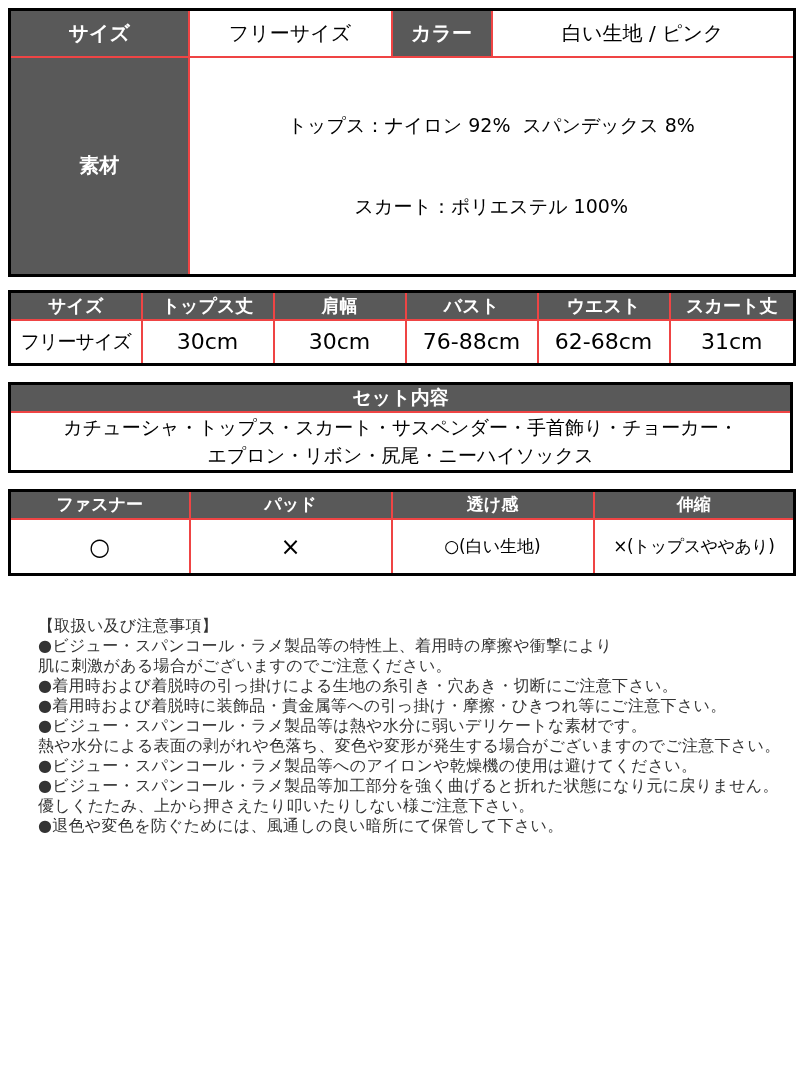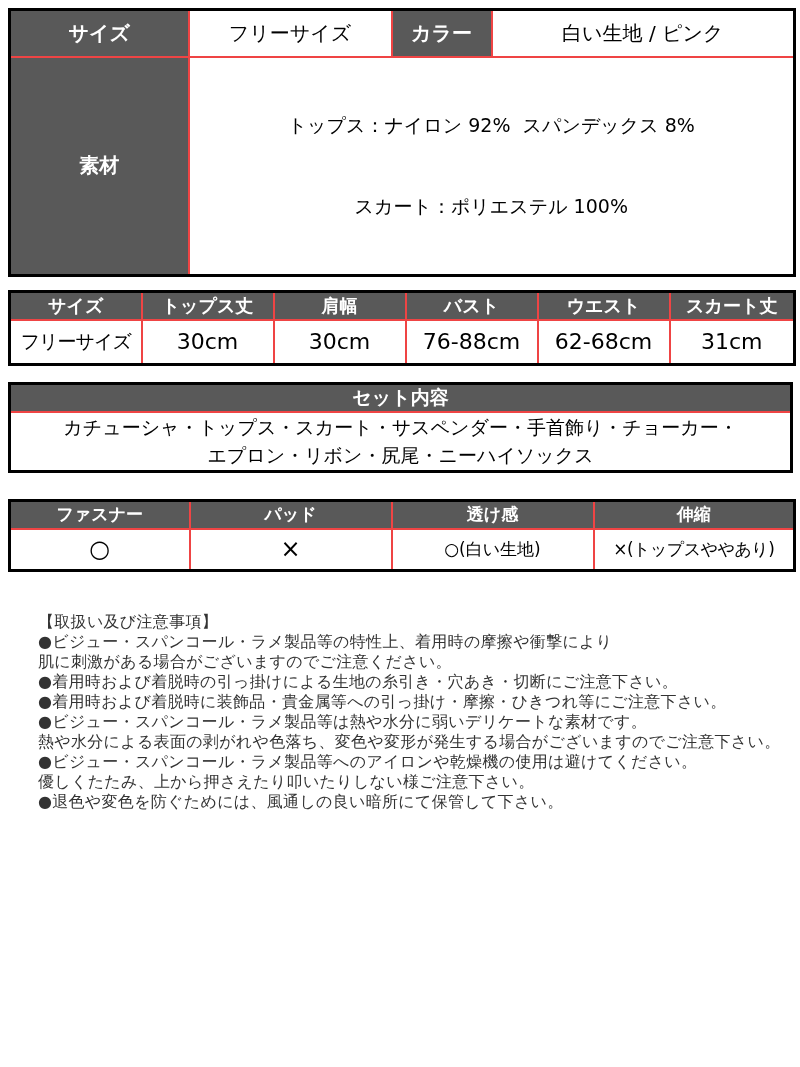--- a/index.html
+++ b/index.html
@@ -47,25 +47,25 @@
   .t2 th { height: 29px; font-size: 18px; font-weight: bold; }
   .t2 td { height: 44px; font-size: 22px; }
   .t2 td.first { font-size: 19px; letter-spacing: -1px; padding: 0; }
 
   
   .t3 { margin-top: 16px; }
   .t3 th { height: 29px; font-size: 19px; }
   .t3 td { height: 59px; font-size: 19px; line-height: 28px; }
 
   
-  .t4 { margin-top: 26px; }
+  .t4 { margin-top: 16px; }
   .t4 th { height: 29px; font-size: 17px; }
   .t4 td { height: 41px; font-size: 17px; }
   .t4 td.sym { font-size: 24px; }
-  .t4 td.tight { letter-spacing: -0.5px; padding: 1px; }
+  .t4 td.tight { letter-spacing: -0.5px; padding: 15px; }
 
   
   .notes {
     margin-top: 40px;
     padding-left: 30px;
     padding-right: 20px;
     color: #333333;
     font-size: 16px;
     line-height: 20px;
     letter-spacing: 0.3px;
@@ -169,17 +169,18 @@
 
   <div class="notes">
     <div>【取扱い及び注意事項】</div>
     <div>●ビジュー・スパンコール・ラメ製品等の特性上、着用時の摩擦や衝撃により</div>
     <div>肌に刺激がある場合がございますのでご注意ください。</div>
     <div>●着用時および着脱時の引っ掛けによる生地の糸引き・穴あき・切断にご注意下さい。</div>
     <div>●着用時および着脱時に装飾品・貴金属等への引っ掛け・摩擦・ひきつれ等にご注意下さい。</div>
     <div>●ビジュー・スパンコール・ラメ製品等は熱や水分に弱いデリケートな素材です。</div>
     <div>熱や水分による表面の剥がれや色落ち、変色や変形が発生する場合がございますのでご注意下さい。</div>
     <div>●ビジュー・スパンコール・ラメ製品等へのアイロンや乾燥機の使用は避けてください。</div>
+    <div>●ビジュー・スパンコール・ラメ製品等加工部分を強く曲げると折れた状態になり元に戻りません。</div>
     <div>優しくたたみ、上から押さえたり叩いたりしない様ご注意下さい。</div>
     <div>●退色や変色を防ぐためには、風通しの良い暗所にて保管して下さい。</div>
   </div>
 
 </div>
 
 </body></html>

